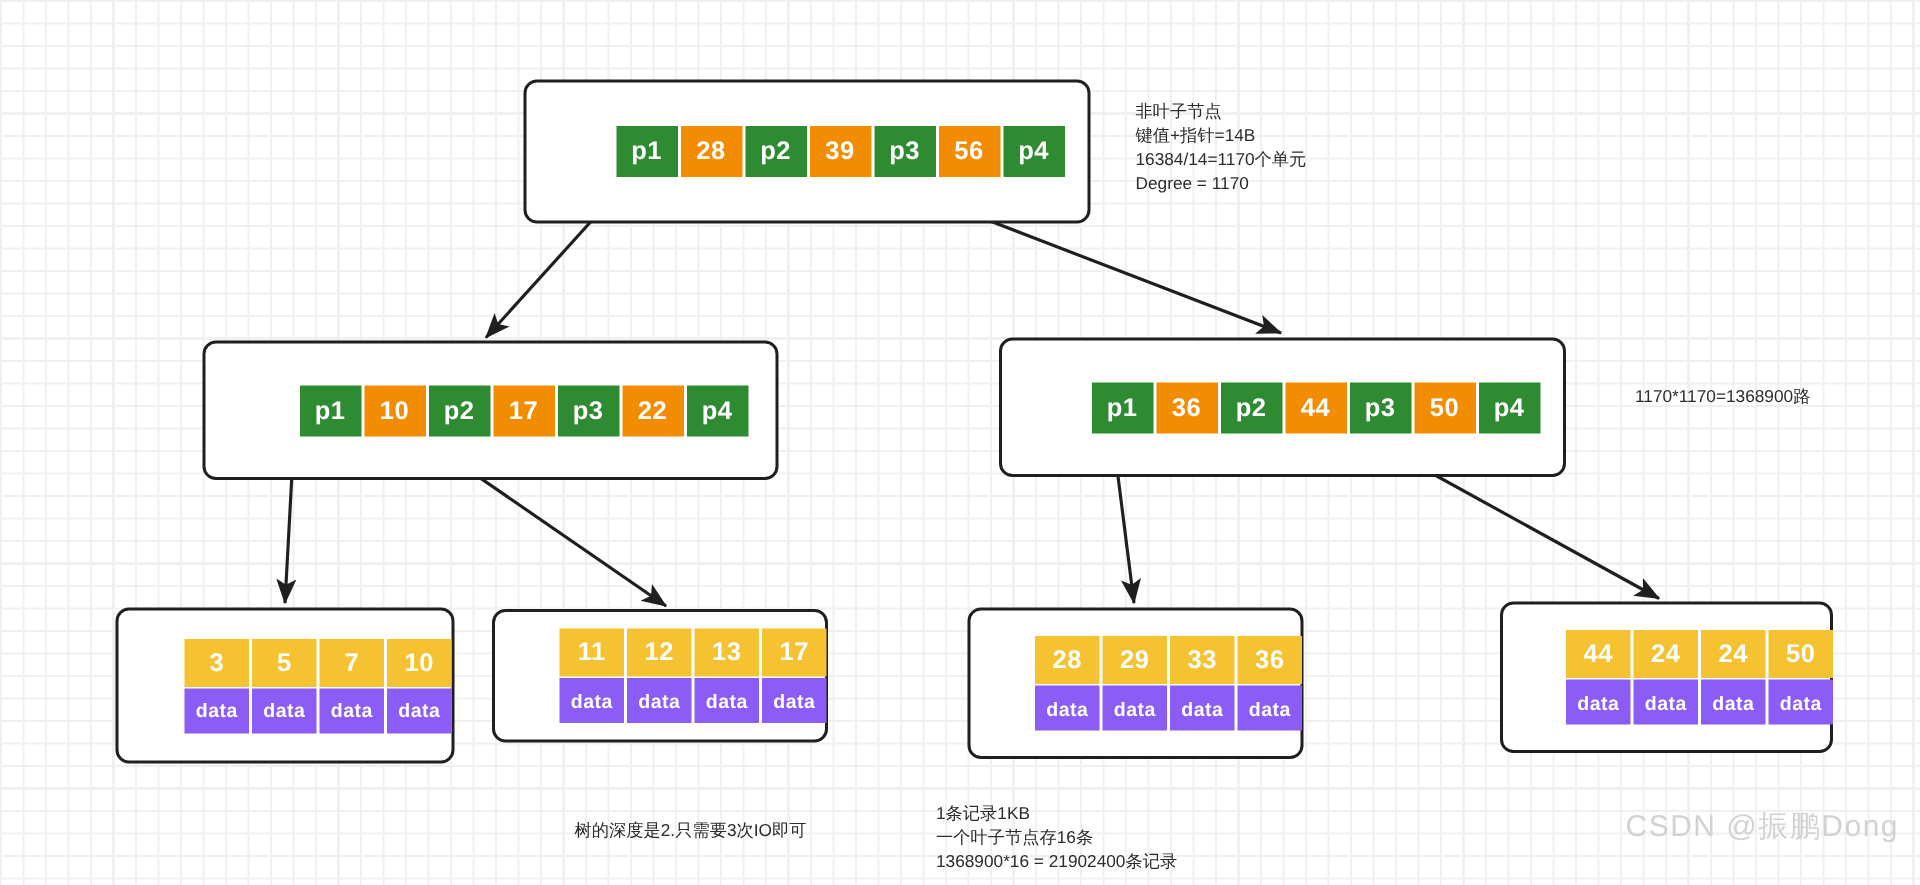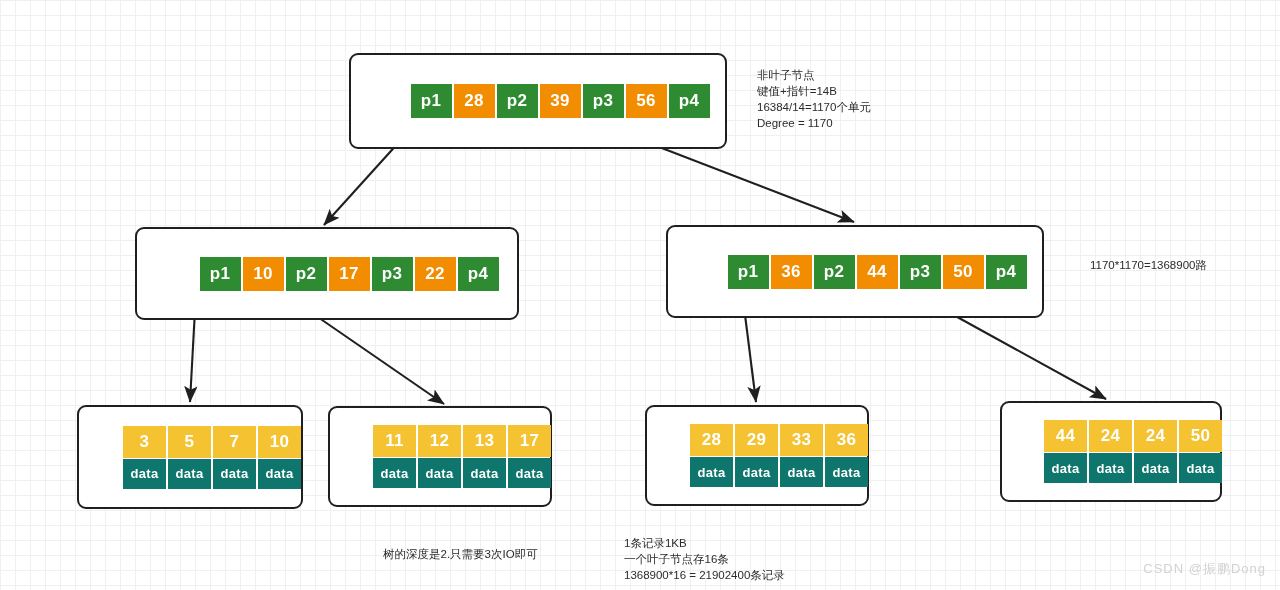--- a/index.html
+++ b/index.html
@@ -75,41 +75,41 @@
     flex-direction: column;
     gap: 1px;
   }
   .leaf .cell.val {
     background: #f5c232;
     width: 43px;
     height: 32px;
     font-size: 17px;
   }
   .leaf .cell.data {
-    background: #0f766e;
+    background: #8b5cf6;
     width: 43px;
     height: 30px;
     font-size: 13px;
   }
 
   
   .annot {
     position: absolute;
     font-size: 11.5px;
     font-weight: normal;
     color: #2b2b2b;
     line-height: 1.38;
     white-space: pre;
     z-index: 4;
   }
   .watermark {
     position: absolute;
     right: 14px;
-    bottom: 12px;
-    font-size: 13px;
+    bottom: 26px;
+    font-size: 20px;
     color: #d2d2d2;
     letter-spacing: 1px;
     z-index: 5;
   }
 </style>
 </head>
 <body>
 
 <div id="canvas">
 
@@ -177,21 +177,21 @@
         <div class="cell val">7</div>
         <div class="cell data">data</div>
       </div>
       <div class="col">
         <div class="cell val">10</div>
         <div class="cell data">data</div>
       </div>
     </div>
   </div>
 
-  <div class="node-box leaf" style="left:328px; top:406px; width:224px; height:101px;">
+  <div class="node-box leaf" style="left:328px; top:406px; width:224px; height:89px;">
     <div class="cells">
       <div class="col">
         <div class="cell val">11</div>
         <div class="cell data">data</div>
       </div>
       <div class="col">
         <div class="cell val">12</div>
         <div class="cell data">data</div>
       </div>
       <div class="col">

